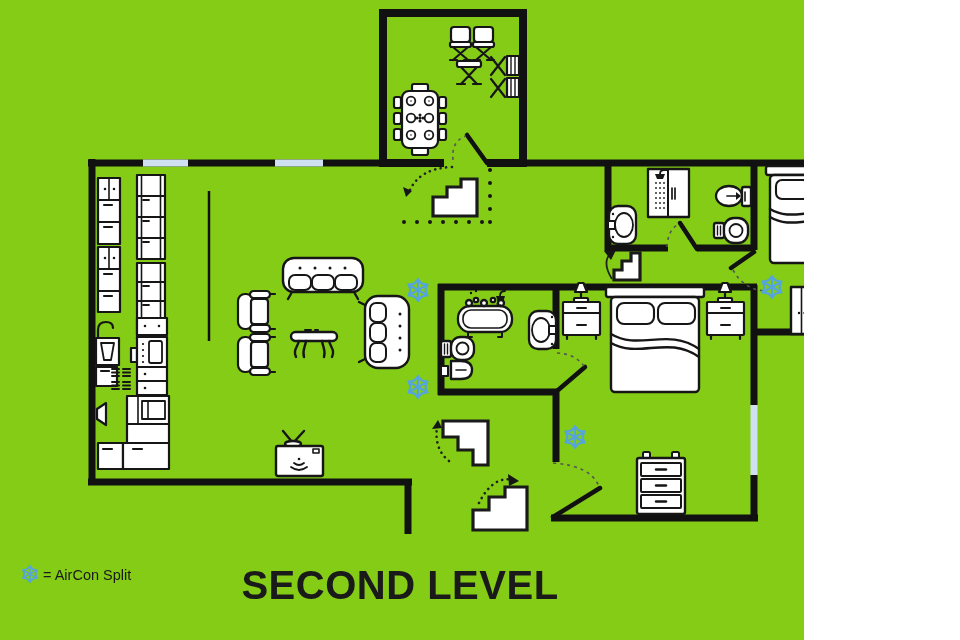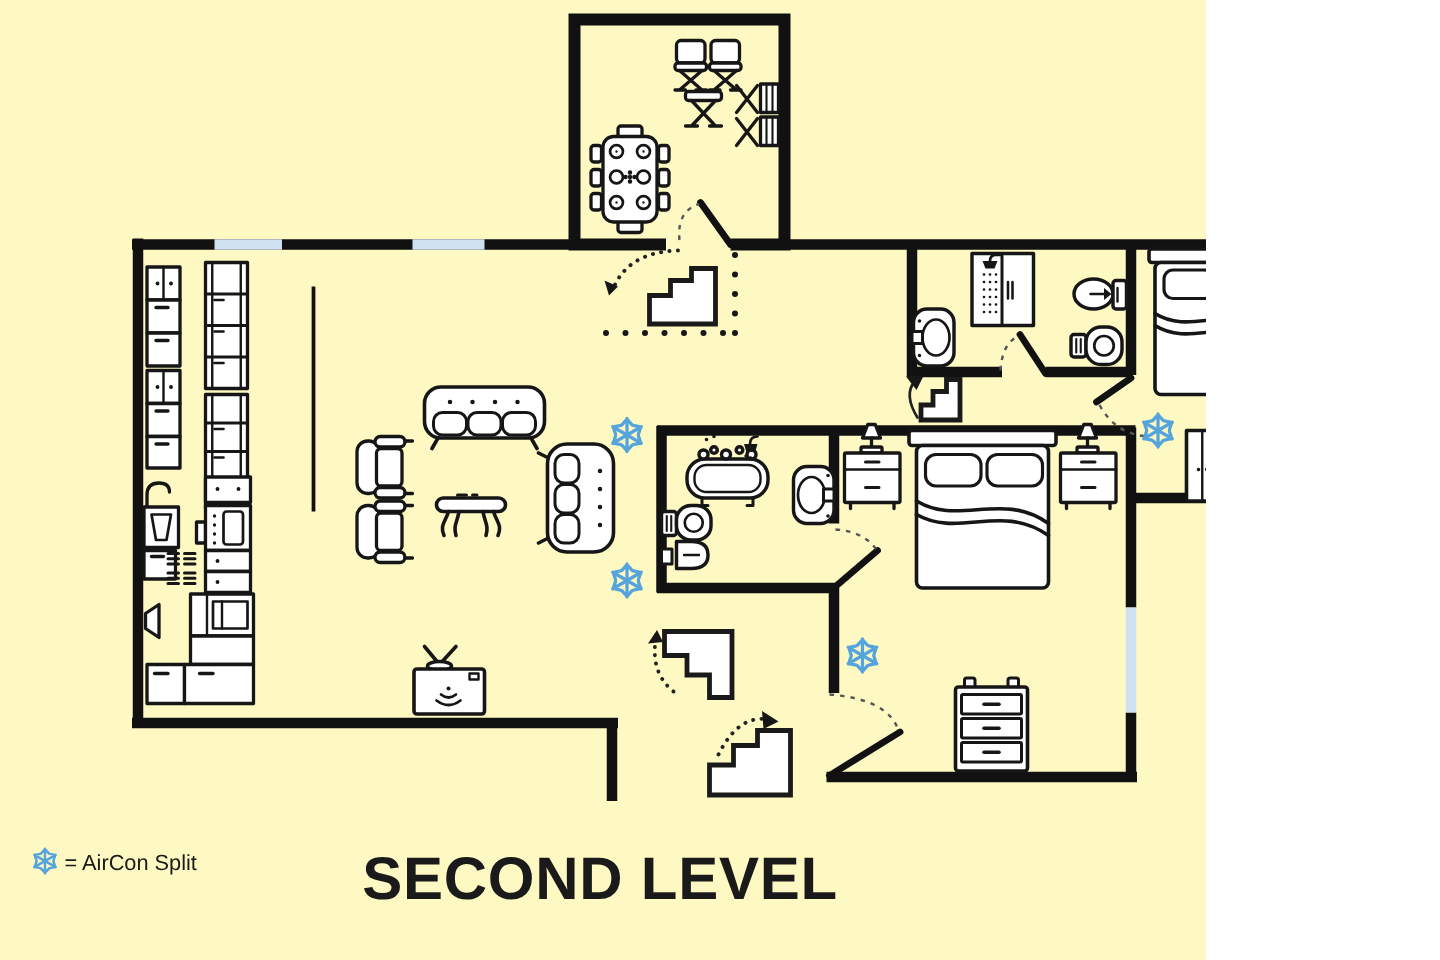--- a/index.html
+++ b/index.html
@@ -1,16 +1,16 @@
 <!DOCTYPE html>
 <html><head>
 <meta charset="utf-8">
 <style>
   html,body{margin:0;padding:0;background:#ffffff}
-  .stage{width:804px;height:640px;position:relative;background:#fef9c3;overflow:hidden}
+  .stage{width:804px;height:640px;position:relative;background:#84cc16;overflow:hidden}
   svg{display:block}
   text{font-family:"Liberation Sans","DejaVu Sans",sans-serif;fill:#1a1a1a}
 </style>
 </head>
 <body>
 
 <div class="stage">
 <svg width="960" height="640" viewBox="0 0 960 640" xmlns="http://www.w3.org/2000/svg">
 
   <defs>

